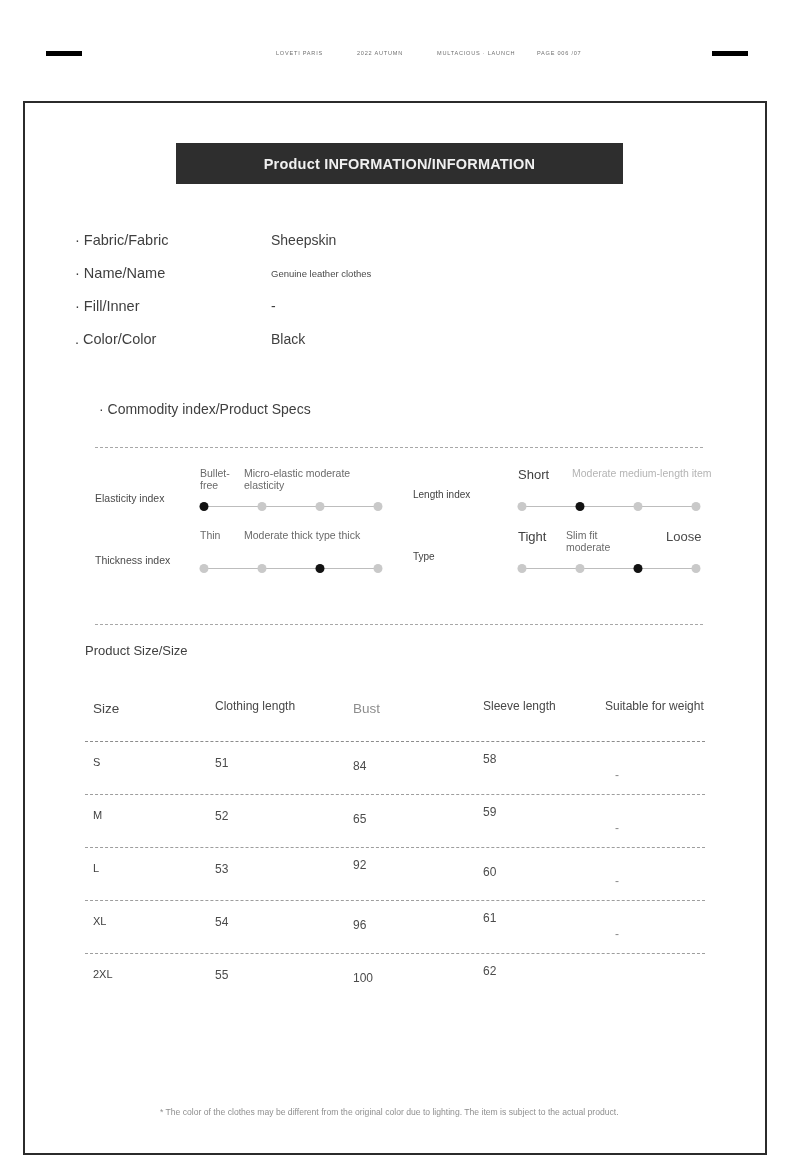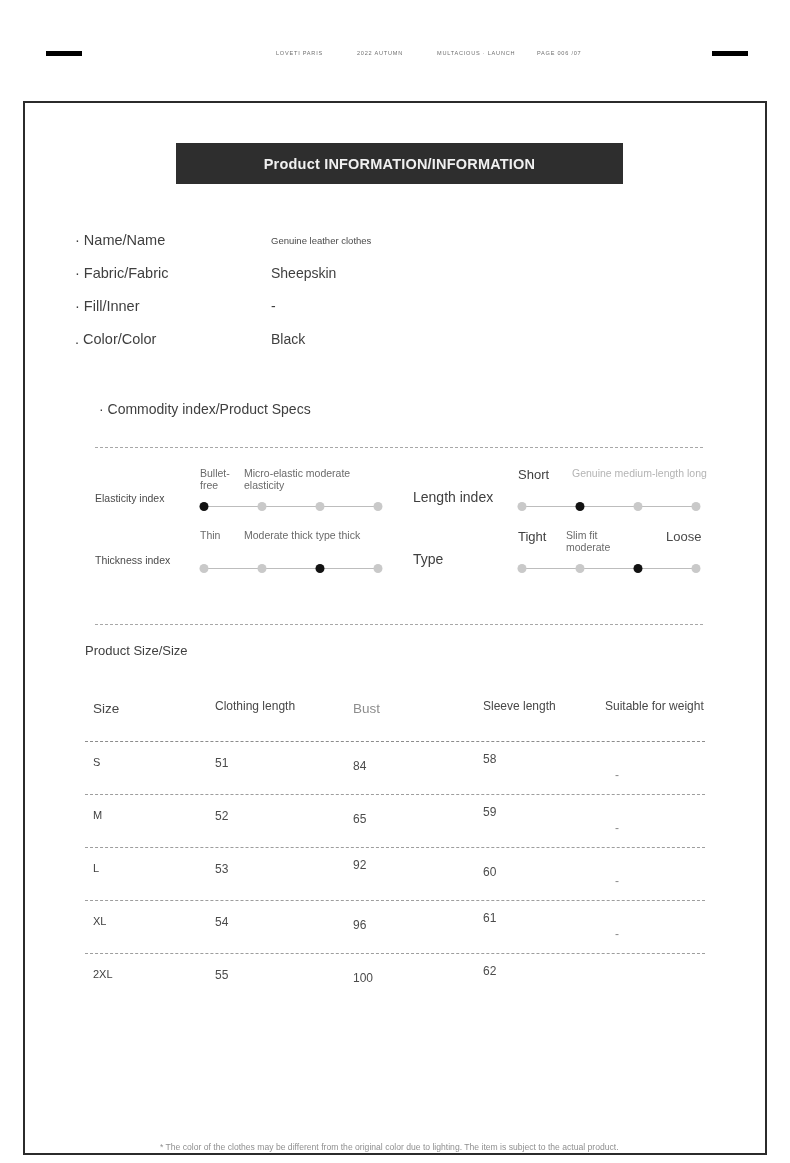--- a/index.html
+++ b/index.html
@@ -140,21 +140,21 @@
   .index-cell.c3 { left: 318px; top: 62px; }
 
   .index-name {
     position: absolute;
     left: 0; top: 27px;
     width: 98px;
     font-size: 10.5px;
     color: #4a4a4a;
     line-height: 1.22;
   }
-  .index-name.lg { font-size: 14px; color: #3f3f3f; top: 24px; }
+  .index-name.lg { font-size: 10px; color: #3f3f3f; top: 24px; }
 
   .slider {
     position: absolute;
     left: 105px; top: 0;
     width: 185px;
     height: 62px;
   }
   .slider-labels {
     position: absolute;
     left: 0; top: 2px;
@@ -232,21 +232,20 @@
   .st-cell.j2 { top: 17px; }
 
   
   .footnote {
     position: absolute;
     left: 135px; top: 1003px;
     width: 565px;
     font-size: 8.6px;
     line-height: 1.45;
     color: #8f8f8f;
-    margin-top: 35px;
   }
 </style>
 </head>
 <body>
 
 <div class="page-header">
   <div class="rule-bar left"></div>
   <div class="rule-bar right"></div>
   <div class="header-meta">
     <span>LOVETI PARIS</span>
@@ -258,27 +257,27 @@
 
 <div class="sheet">
 
   <div class="title-banner">
     <span class="title-text">Product INFORMATION/INFORMATION</span>
   </div>
 
   <div class="attrs">
 
     <div class="attr-row">
+      <span class="attr-label">· Fabric/Fabric</span>
+      <span class="attr-value big wrapnarrow">Sheepskin</span>
+    </div>
+
+    <div class="attr-row">
       <span class="attr-label">· Name/Name</span>
       <span class="attr-value small">Genuine leather clothes</span>
-    </div>
-
-    <div class="attr-row">
-      <span class="attr-label">· Fabric/Fabric</span>
-      <span class="attr-value big wrapnarrow">Sheepskin</span>
     </div>
 
     <div class="attr-row">
       <span class="attr-label">· Fill/Inner</span>
       <span class="attr-value big">-</span>
     </div>
 
     <div class="attr-row">
       <span class="attr-label">. Color/Color</span>
       <span class="attr-value big">Black</span>
@@ -306,21 +305,21 @@
         <div class="dot" style="left:120px"></div>
         <div class="dot" style="left:178px"></div>
       </div>
     </div>
 
     <div class="index-cell c1">
       <div class="index-name lg">Length index</div>
       <div class="slider">
         <div class="slider-labels">
           <span class="sl s1 big1" style="width:48px">Short</span>
-          <span class="sl s2 faint" style="left:54px">Genuine medium-length long</span>
+          <span class="sl s2 faint" style="left:54px">Moderate medium-length item</span>
         </div>
         <div class="track"></div>
         <div class="dot" style="left:4px"></div>
         <div class="dot active" style="left:62px"></div>
         <div class="dot" style="left:120px"></div>
         <div class="dot" style="left:178px"></div>
       </div>
     </div>
 
     <div class="index-cell c2">

